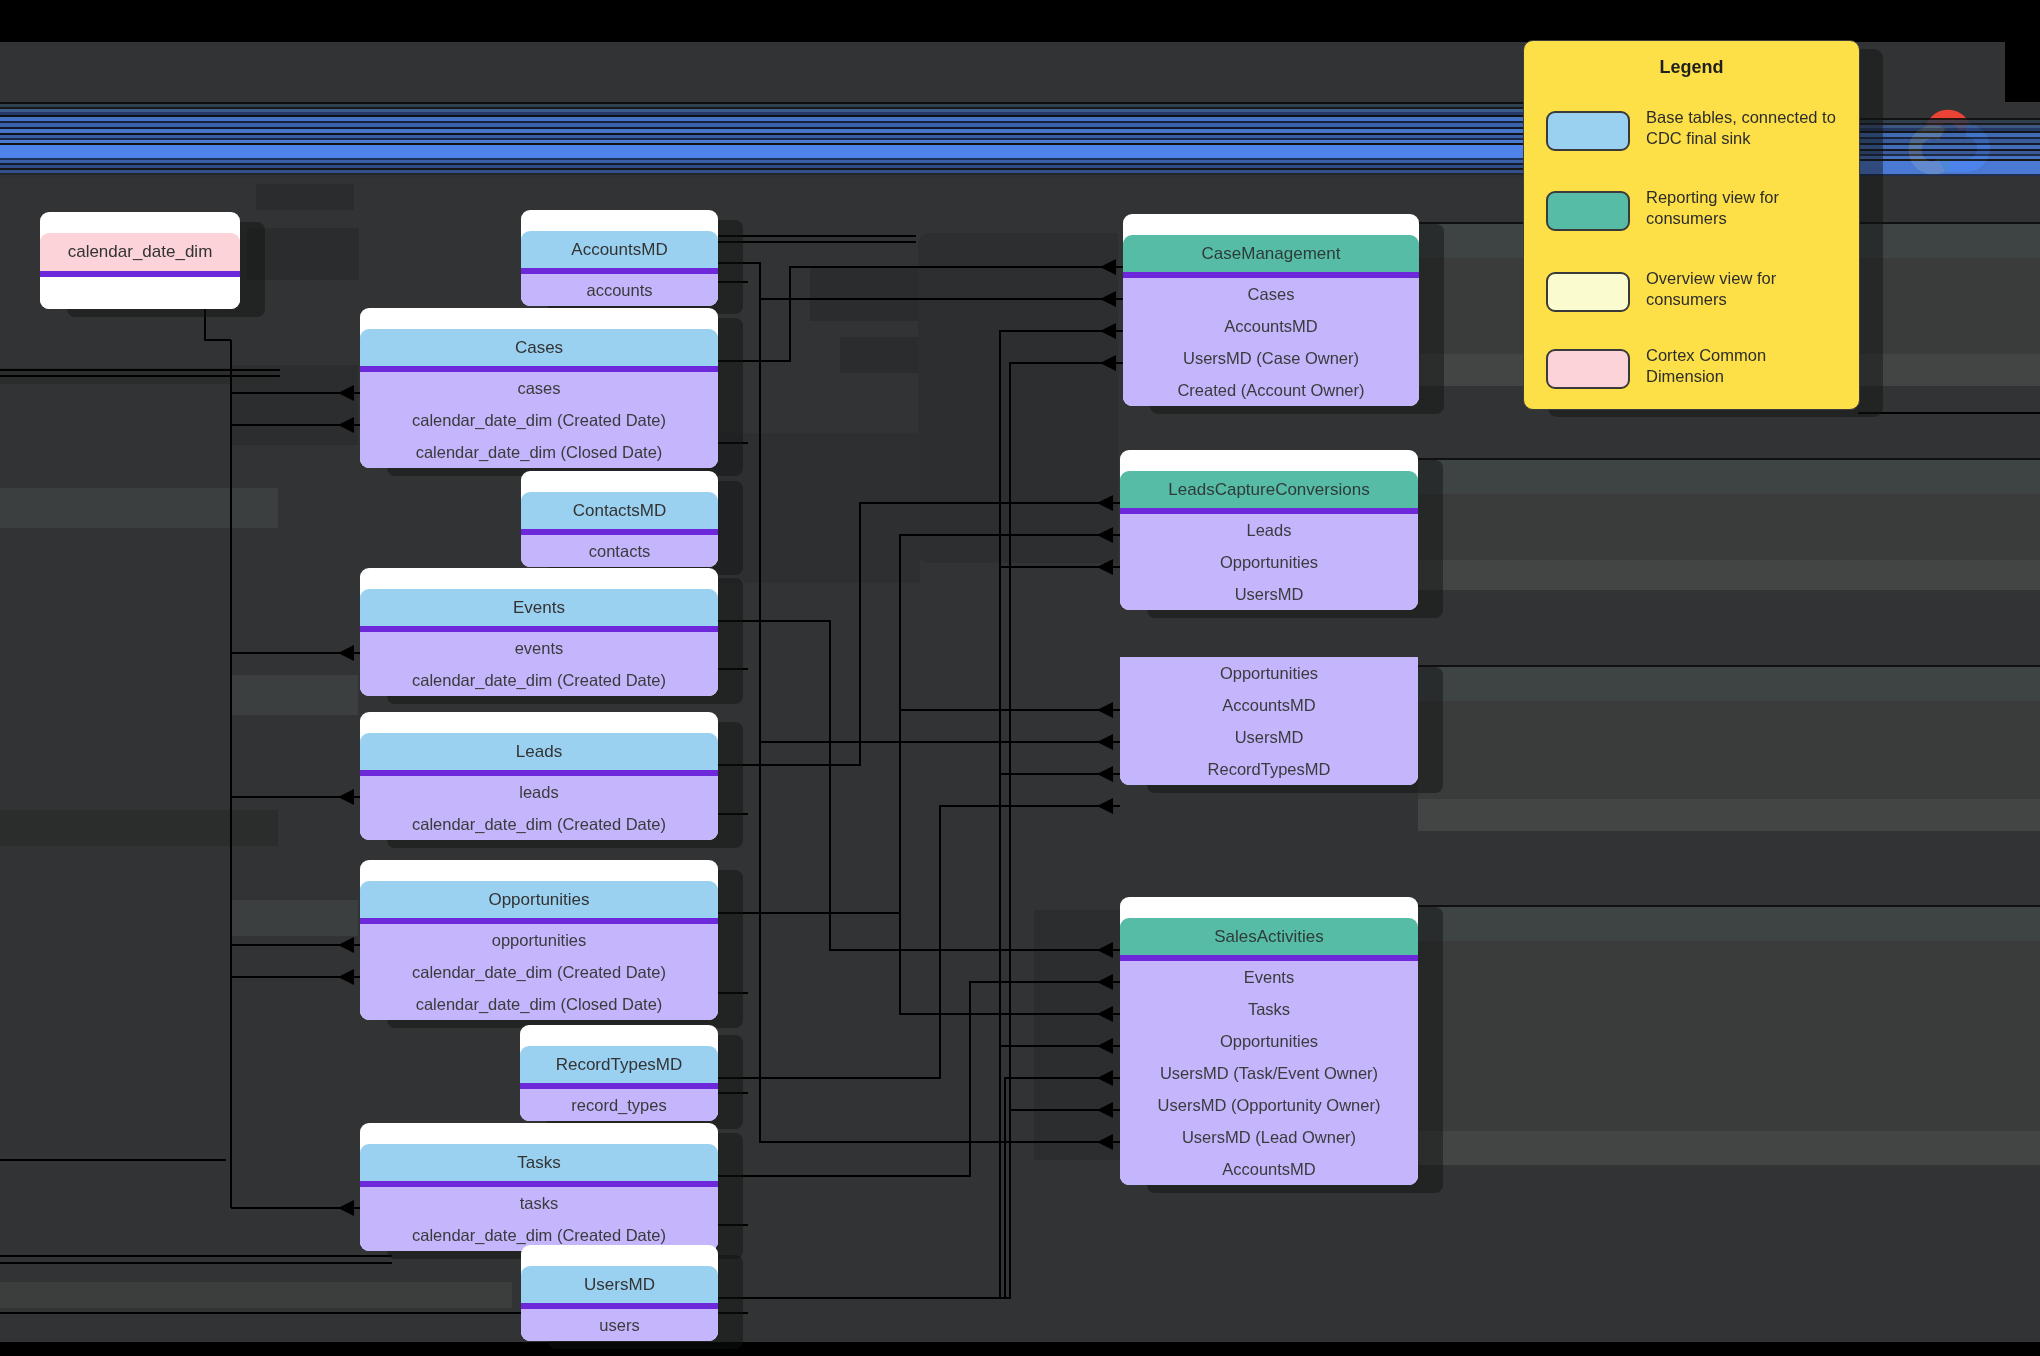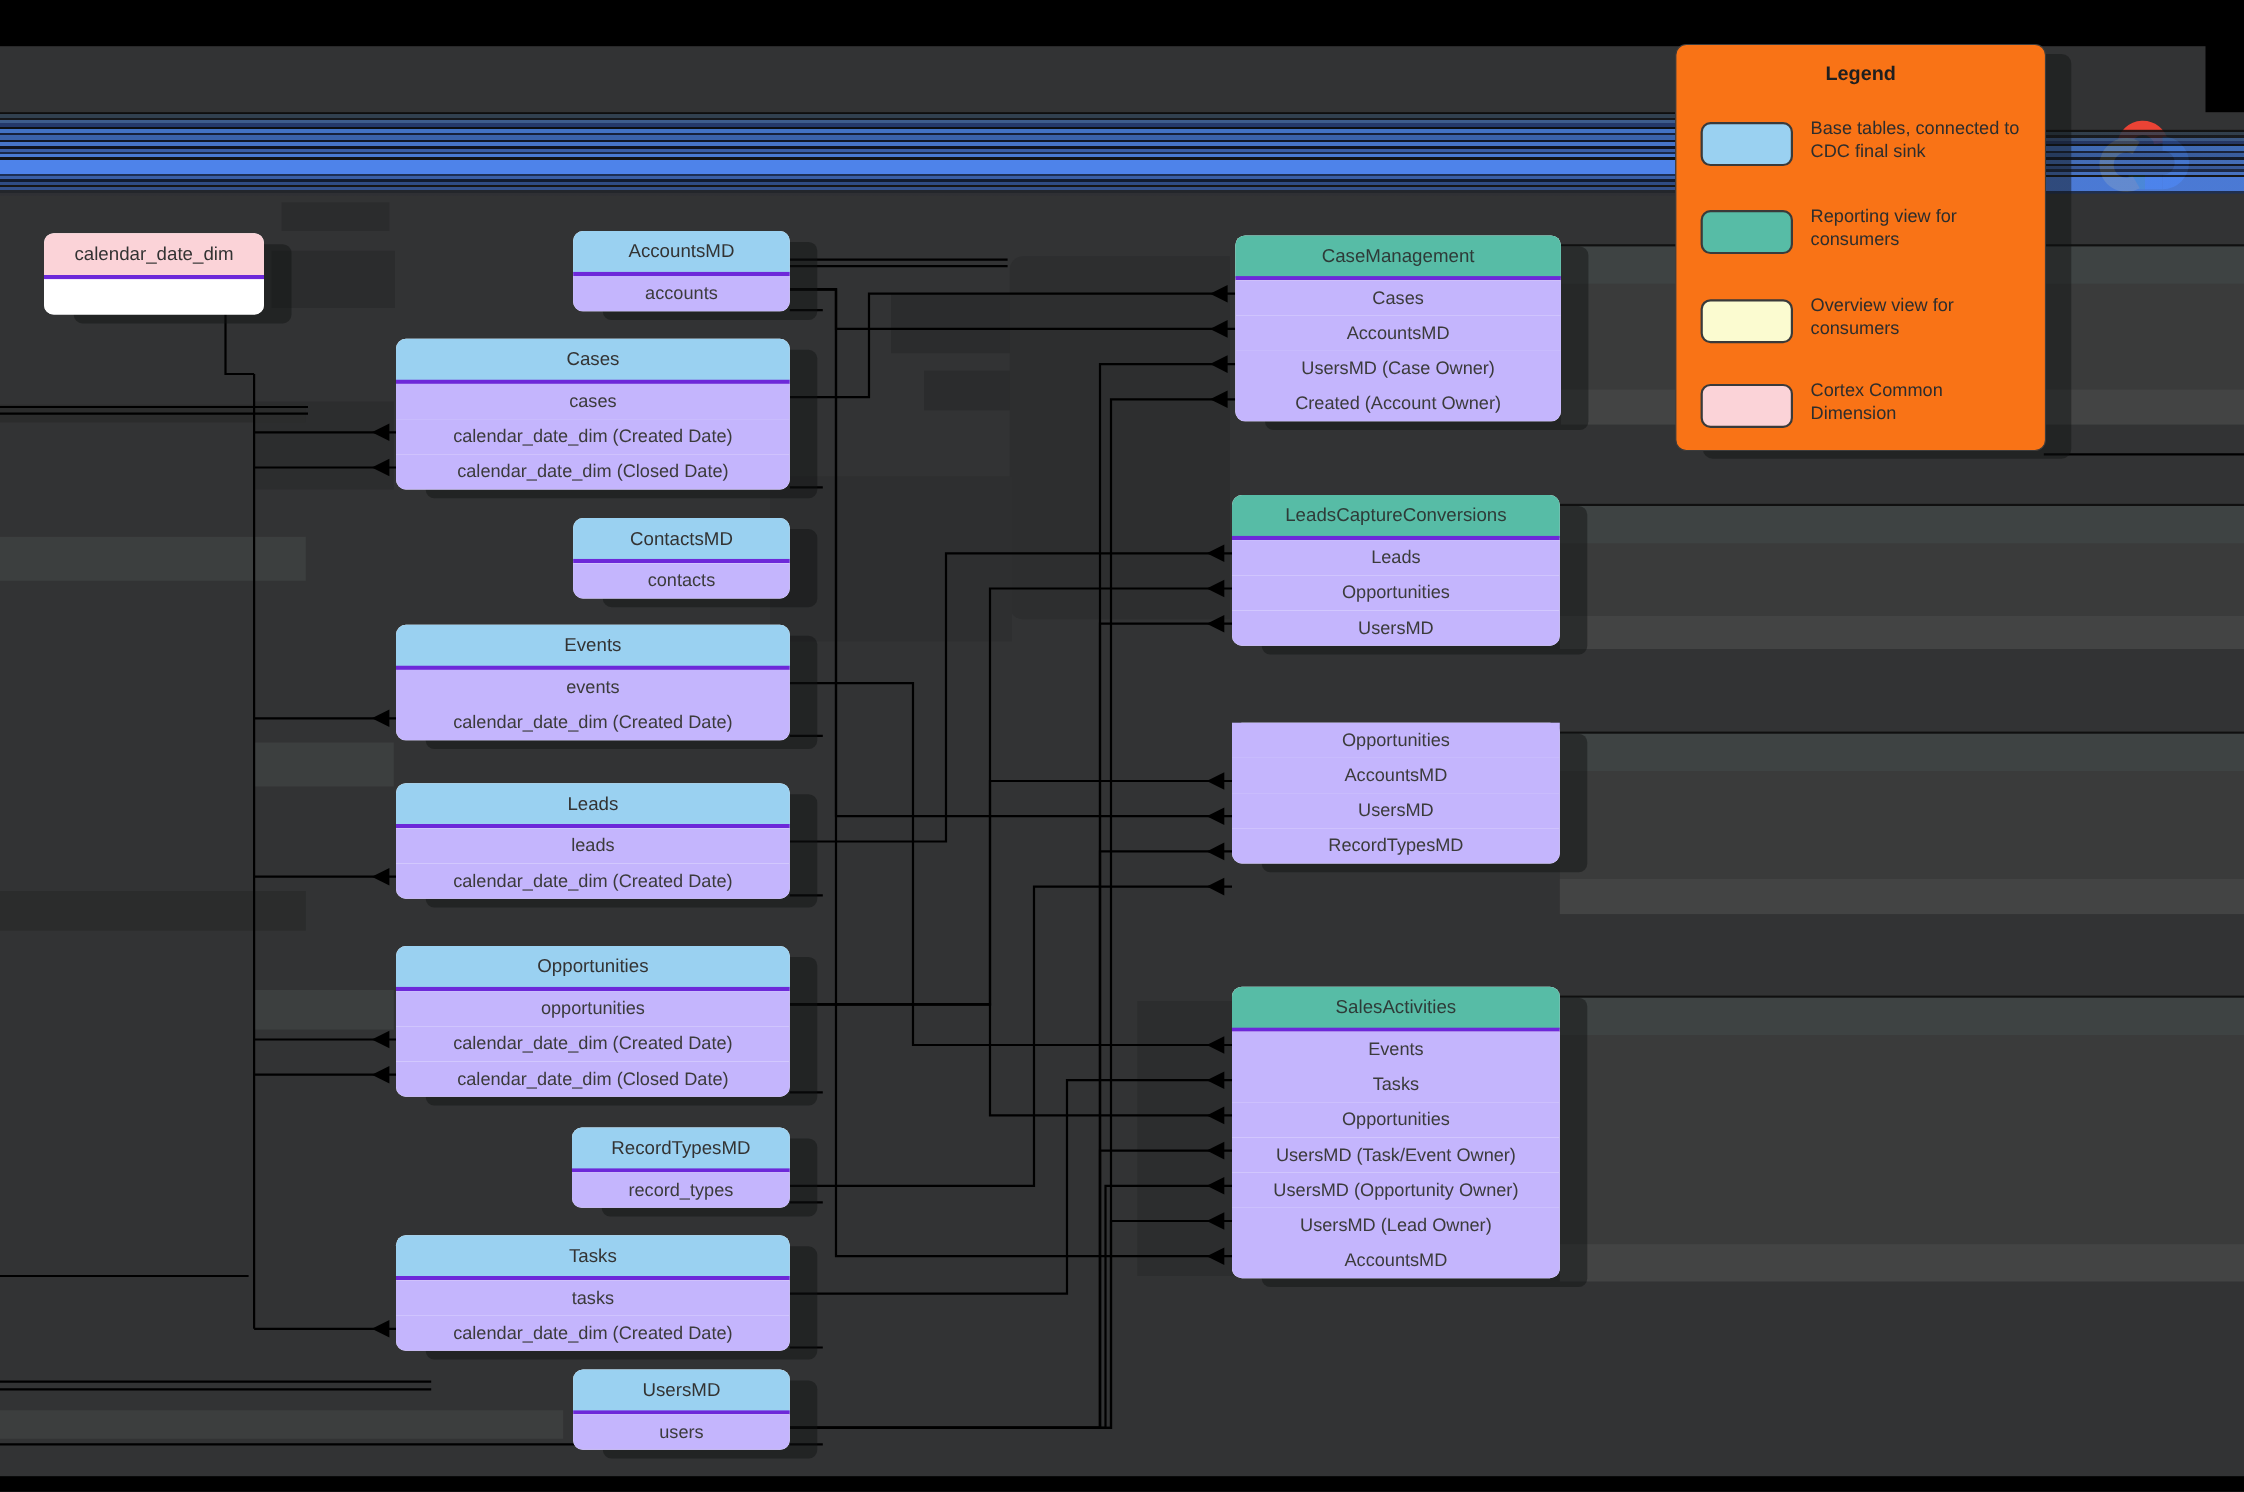--- a/index.html
+++ b/index.html
@@ -19,31 +19,31 @@
       #121212 41px 43px,#4e83ea 43px 56px,#1c2f55 56px 58px,#3a5fa6 58px 61px,#121c30 61px 63px,
       #2f4c84 63px 66px,#161616 66px 68px,#33508a 68px 71px,#23262b 71px 73px,#2f3034 73px 76px);}
   .stripes-right{left:1858px;top:118px;width:182px;height:58px;opacity:.88;z-index:6;
     background-size:100% 100%;}
   
   .art{position:absolute;z-index:1;}
   
   .tbox{position:absolute;z-index:3;background:#fff;border-radius:9px;
         box-shadow:26px 9px 0 -1px rgba(16,17,18,0.45);}
   .tbox-header{height:37px;line-height:37px;text-align:center;font-size:17px;color:#333;
-        border-radius:9px 9px 0 0;border-bottom:4px solid #6d28d9;}
+        border-radius:9px 9px 0 0;border-bottom:6px solid #6d28d9;margin-top:21px;}
   .hdr-blue{background:#9AD1F1;}
   .hdr-teal{background:#57BCA6;color:#2e3b38;}
   .hdr-pink{background:#FBD3D8;}
   .tbox-row{height:32px;line-height:32px;text-align:center;font-size:16.5px;color:#3b3b3b;
         background:#c4b5fd;}
   .tbox-row:last-child{border-radius:0 0 9px 9px;}
   .tbox-empty{height:32px;background:#fff;border-radius:0 0 9px 9px;}
   
   .legend{position:absolute;left:1523px;top:40px;width:335px;height:368px;z-index:7;
-        background:#f97316;border:1px solid #3c3c3c;border-radius:10px;
+        background:#fde047;border:1px solid #3c3c3c;border-radius:10px;
         box-shadow:24px 8px 0 -1px rgba(16,17,18,0.45);}
   .legend-title{position:absolute;left:0;top:16px;width:100%;text-align:center;
         font-size:18px;font-weight:bold;color:#1f1f1f;}
   .legend-item{position:absolute;left:22px;width:300px;height:56px;}
   .legend-swatch{position:absolute;left:0;top:0;width:80px;height:36px;border-radius:9px;
         border:2px solid #3a3a3a;}
   .legend-label{position:absolute;left:100px;top:-4px;width:192px;font-size:16.5px;
         line-height:1.28;color:#2d2d2d;}
   
   .connectors{position:absolute;left:0;top:0;z-index:2;}

